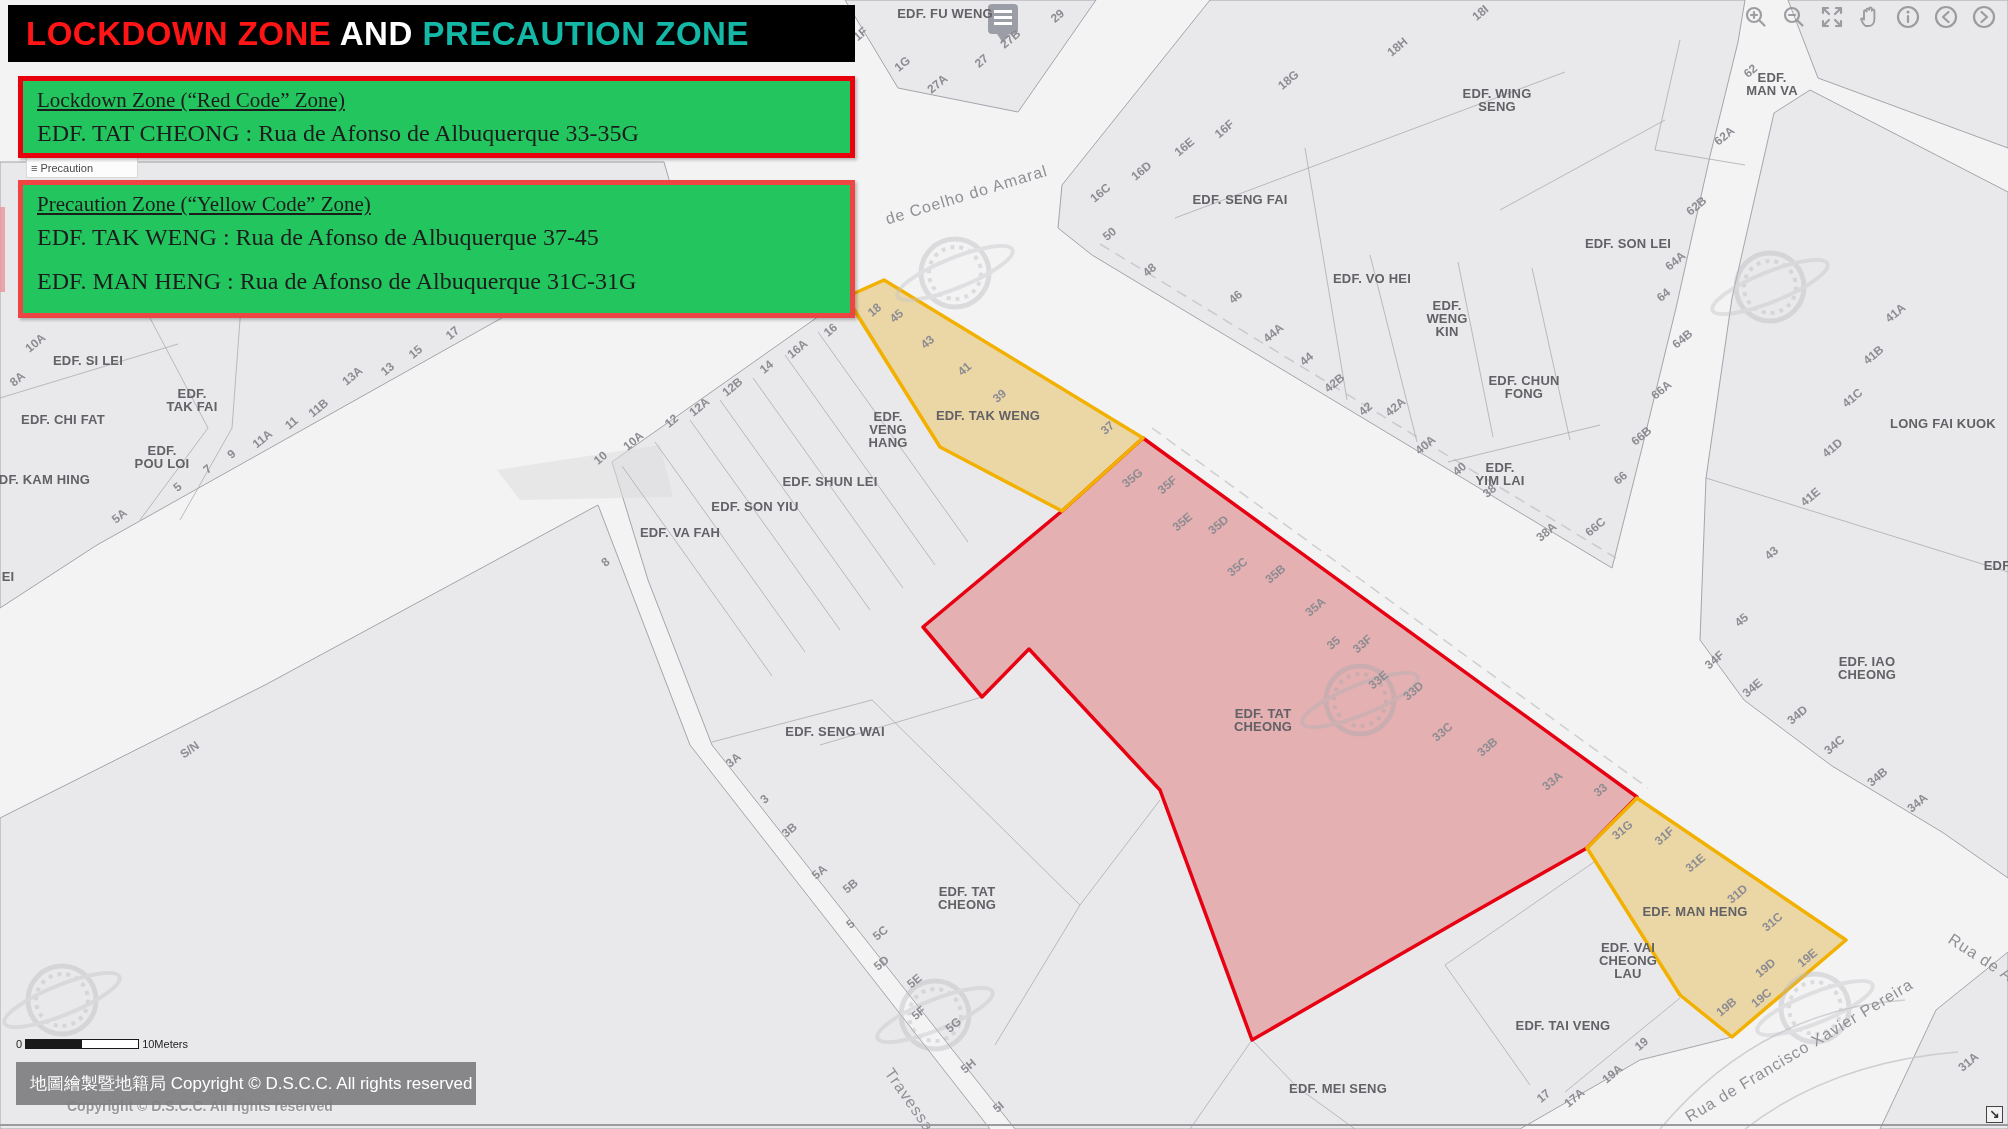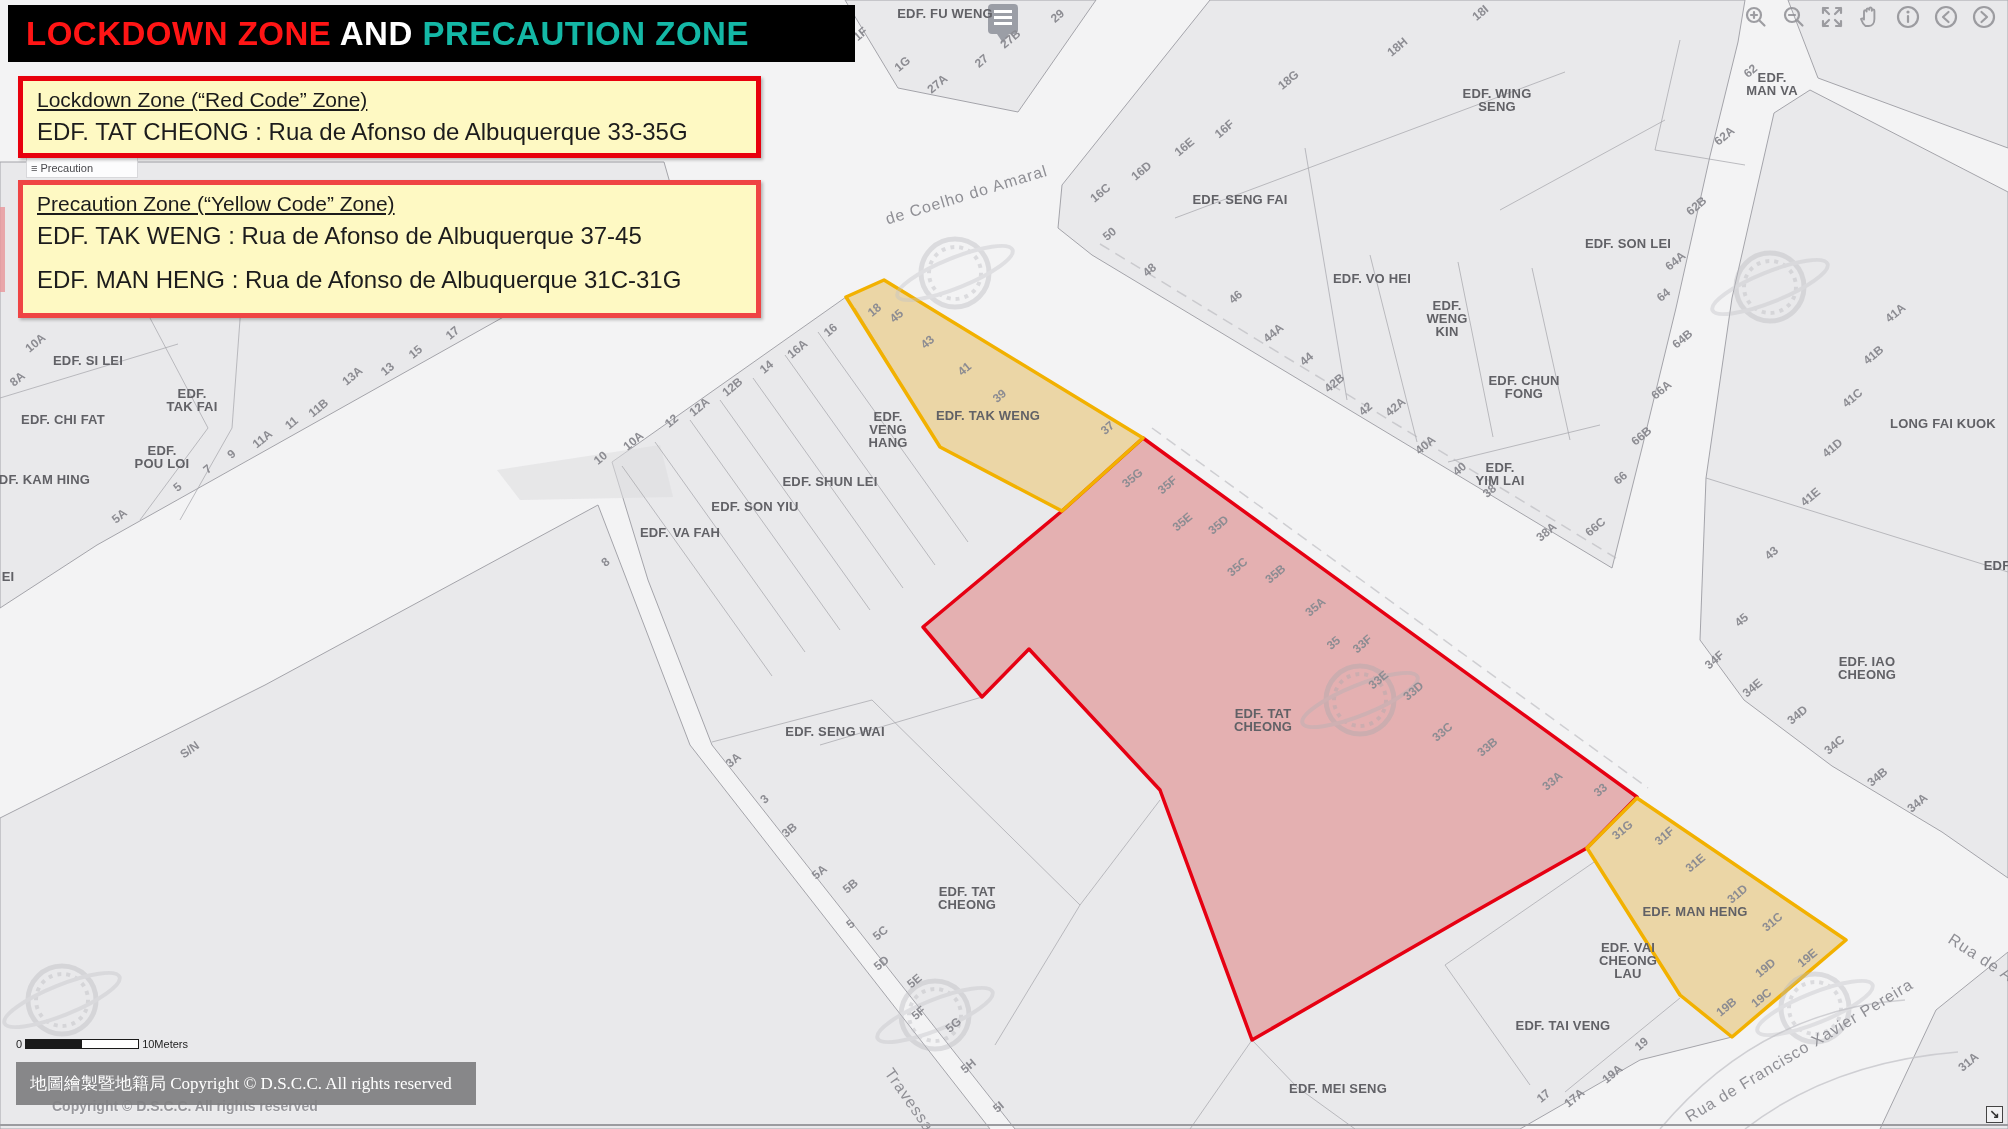--- a/index.html
+++ b/index.html
@@ -11,39 +11,39 @@
   .lbl-s{font-size:16px;fill:#8f8f95;letter-spacing:1px;}
   .blk{fill:#e9e9eb;stroke:#a4a4aa;stroke-width:1;}
   .iln{stroke:#a8a8ad;stroke-width:1;fill:none;opacity:.75;}
   .dashln{stroke:#b5b5ba;stroke-width:1.5;fill:none;stroke-dasharray:11 7;opacity:.6;}
   .wm{opacity:.4;}
   
   .banner{position:absolute;left:8px;top:5px;width:847px;height:57px;background:#000;
           display:flex;align-items:center;padding-left:18px;box-sizing:border-box;
           font-weight:bold;font-size:33px;letter-spacing:.5px;white-space:pre;text-align:center;}
   .banner .r{color:#ff1515;} .banner .w{color:#ffffff;} .banner .y{color:#14b8a6;}
-  .infobox{position:absolute;left:18px;width:743px;background:#fef9c3;box-sizing:border-box;
-           padding:7px 14px;color:#1c1c1c;box-shadow:2px 2px 3px rgba(0,0,0,.25);}
+  .infobox{position:absolute;left:18px;width:837px;background:#22c55e;box-sizing:border-box;
+           padding:7px 14px;color:#1c1c1c;box-shadow:2px 2px 3px rgba(0,0,0,.25);font-family:Liberation Serif, serif;}
   .infobox .t{font-size:21px;text-decoration:underline;margin-bottom:4px;}
   .infobox .l{font-size:24px;line-height:1.35;}
   #lockdown-box{top:76px;height:82px;border:5px solid #e8000d;}
   #precaution-box{top:180px;height:138px;border:5px solid #ef4444;}
   .legendfrag{position:absolute;left:26px;top:122px;width:112px;height:56px;background:#fcfcfd;
               border:1px solid #d8d8db;display:flex;align-items:flex-end;padding:3px 4px;
               box-sizing:border-box;font-size:11px;color:#49494d;gap:3px;}
   .toolbar{position:absolute;left:1743px;top:4px;display:flex;gap:12px;}
   .tbtn{width:26px;height:26px;opacity:.85;cursor:pointer;}
   .scalebar{position:absolute;left:16px;top:1038px;display:flex;align-items:center;gap:3px;
             font-size:11px;color:#222;}
   .sb-bar{width:112px;height:8px;border:1px solid #1a1a1a;background:#fff;position:relative;}
   .sb-bar .half{position:absolute;left:0;top:0;width:50%;height:100%;background:#1a1a1a;}
   .copybar{position:absolute;left:16px;top:1062px;width:460px;height:43px;
            background:rgba(126,126,128,.92);color:#fff;font-size:17px;line-height:43px;
-           padding-left:14px;box-sizing:border-box;white-space:nowrap;z-index:5;font-family:Liberation Serif, serif;}
-  .copyghost{position:absolute;left:52px;top:1098px;color:#96969b;font-weight:bold;
+           padding-left:14px;box-sizing:border-box;white-space:nowrap;z-index:5;}
+  .copyghost{position:absolute;left:67px;top:1098px;color:#96969b;font-weight:bold;
              font-size:14px;z-index:4;text-shadow:0 0 2px #fff;}
   .cornerbtn{position:absolute;left:1986px;top:1106px;width:17px;height:17px;background:#f2f2f3;
              border:1px solid #444;box-sizing:border-box;color:#333;font-size:12px;font-weight:bold;
              line-height:14px;text-align:center;cursor:pointer;z-index:6;}
   .botline{position:absolute;left:0;top:1124px;width:2008px;height:2px;background:#9b9b9f;z-index:6;}
 </style>
 </head>
 <body>
 
 <div id="stage">

